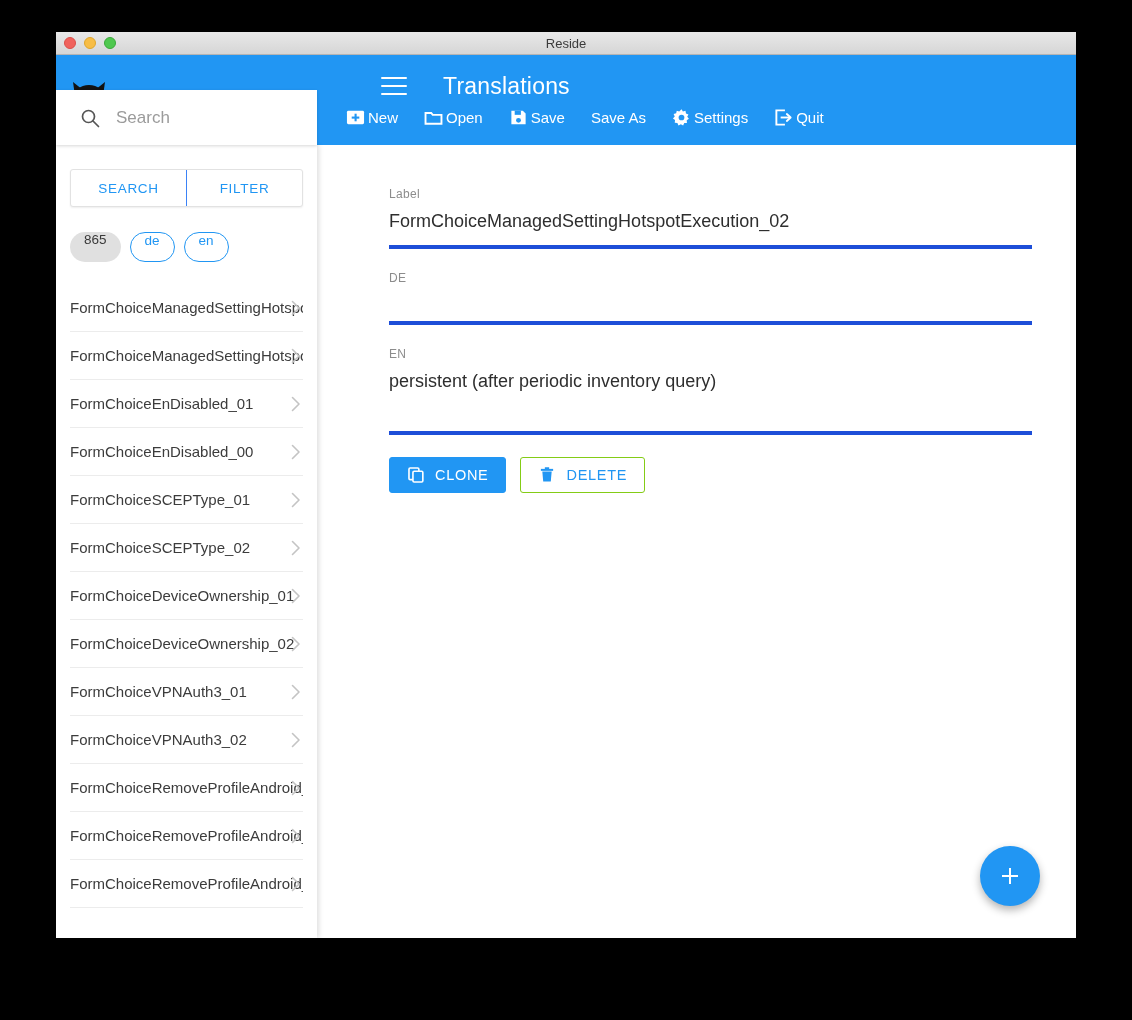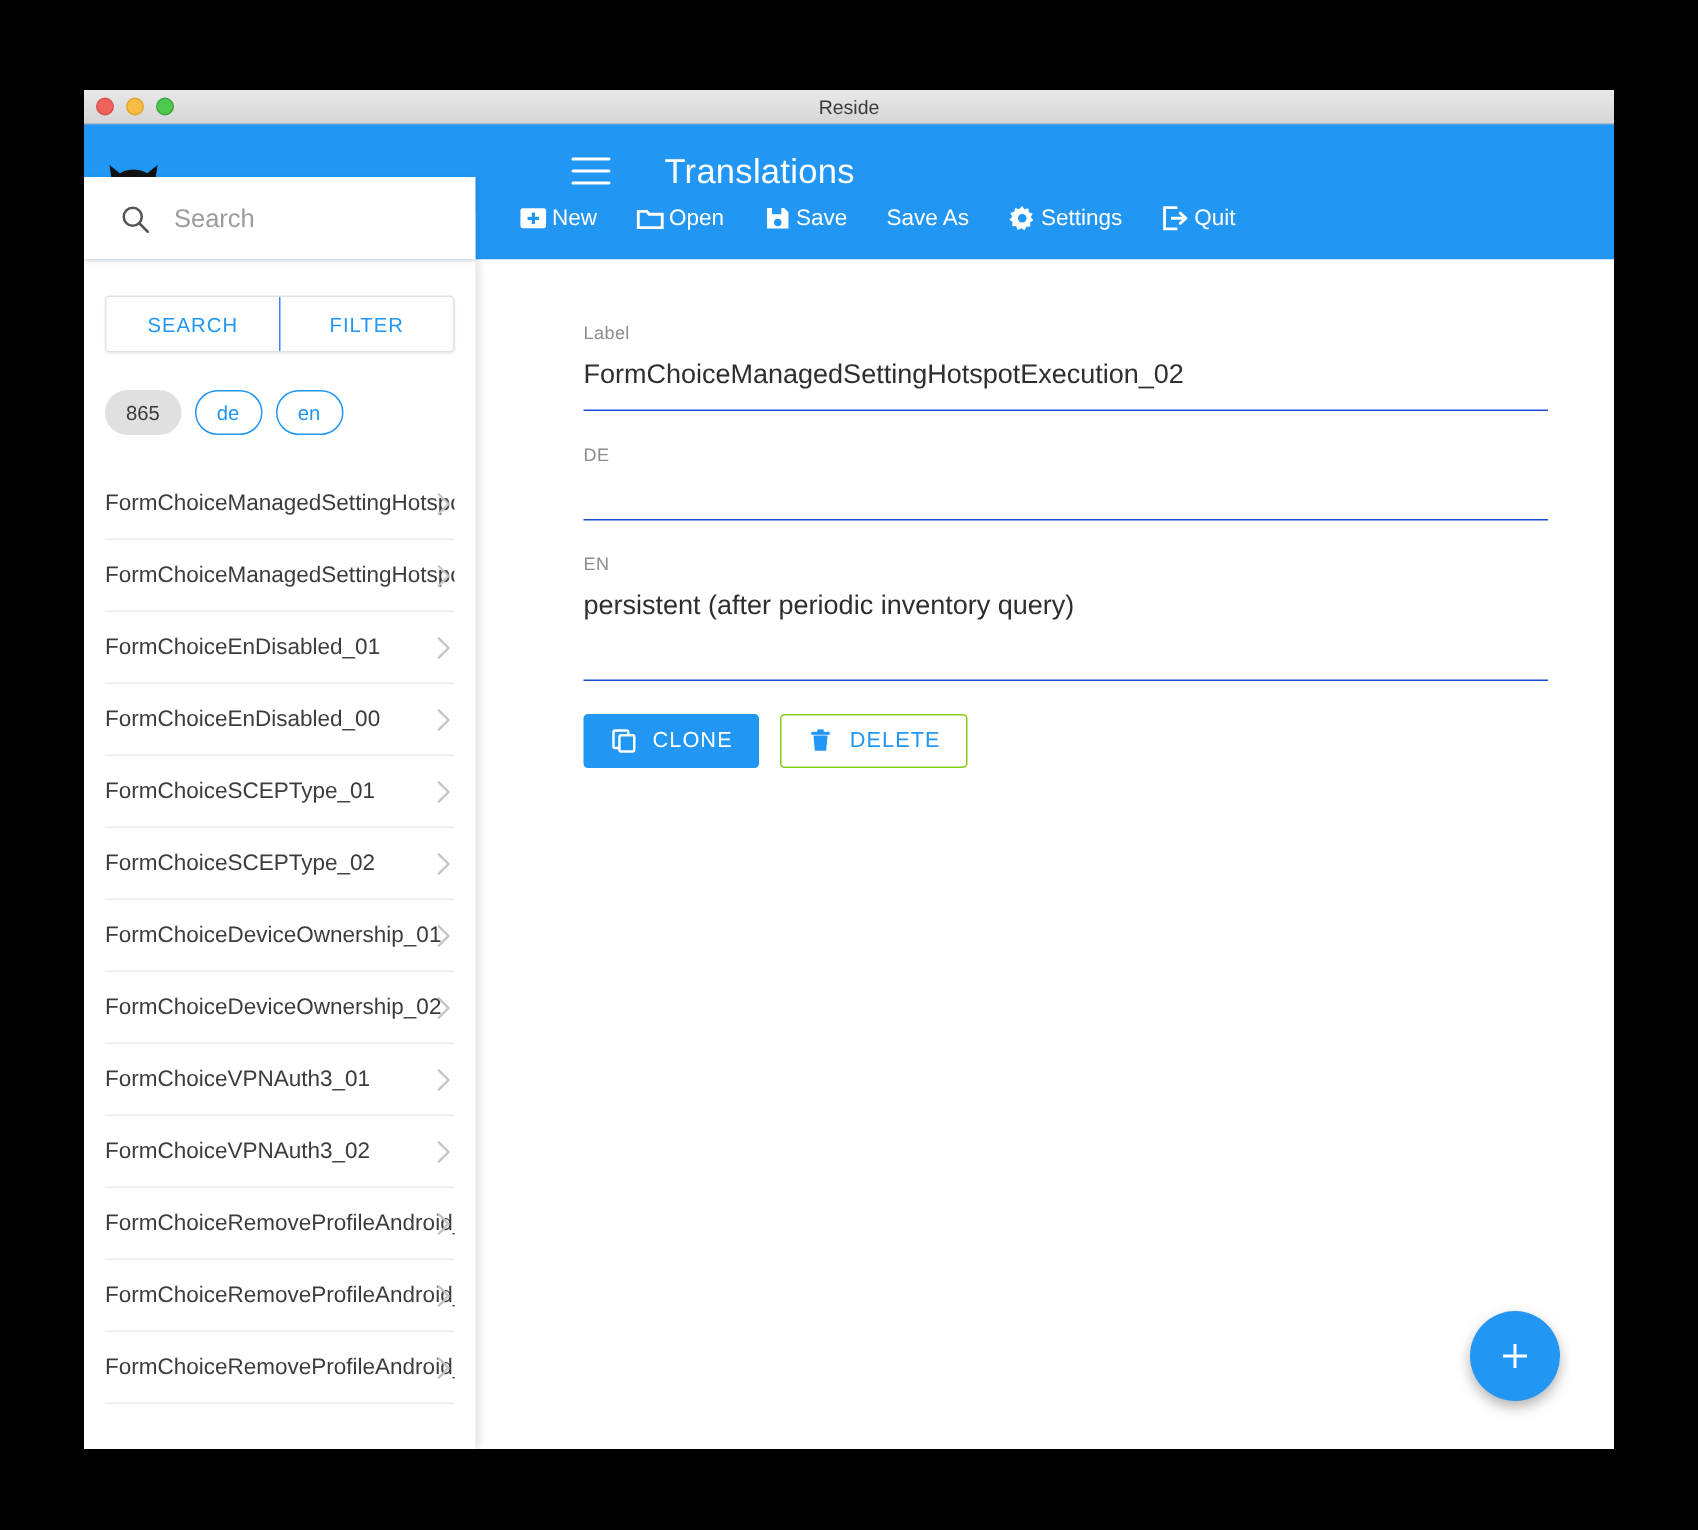--- a/index.html
+++ b/index.html
@@ -10,21 +10,20 @@
     overflow: hidden;
   }
 
   #app-window {
     position: absolute;
     left: 56px; top: 32px;
     width: 1020px; height: 906px;
     background: #fff;
     overflow: hidden;
     box-shadow: 0 6px 24px rgba(0,0,0,0.45);
-    margin-top: 28px;
   }
 
   
   .titlebar {
     height: 23px;
     background: linear-gradient(to bottom, #e8e8e8 0%, #d6d6d6 100%);
     border-bottom: 1px solid #b4b4b4;
     position: relative;
     display: flex; align-items: center;
   }
@@ -122,21 +121,21 @@
   }
   .seg-btn {
     flex: 1; display: flex; align-items: center; justify-content: center;
     color: #2196f3; font-size: 13.5px; letter-spacing: .7px; cursor: pointer;
   }
   .seg-btn + .seg-btn { border-left: 1px solid #3b82f6; }
 
   .chips { display: flex; align-items: center; gap: 9px; padding: 25px 0 0 14px; }
   .chip {
     height: 30px; min-width: 44px; padding: 0 14px; border-radius: 15px;
-    display: flex; align-items: center; justify-content: center;
+    display: flex; justify-content: center;
     font-size: 13.5px; cursor: pointer;
   }
   .chip.count { background: #e0e0e0; color: #3a3a3a; }
   .chip.lang { border: 1px solid #2196f3; color: #2196f3; background: #fff; }
 
   .list { margin-top: 22px; }
   .list-item {
     height: 48px; margin: 0 14px; position: relative;
     border-bottom: 1px solid #ececec;
     display: flex; align-items: center;
@@ -149,21 +148,21 @@
   .li-chevron {
     position: absolute; right: 2px; top: 50%; margin-top: -8px;
     width: 10px; height: 16px;
   }
 
   
   .detail {
     position: absolute; left: 261px; top: 0; right: 0; bottom: 0;
     background: #fff; padding: 42px 44px 0 72px;
   }
-  .field { border-bottom: 1px solid #1d4ed8; padding-bottom: 10px; }
+  .field { border-bottom: 4px solid #1d4ed8; padding-bottom: 10px; }
   .field + .field { margin-top: 22px; }
   .field-key { font-size: 12px; color: #8c8c8c; letter-spacing: .3px; }
   .field-val {
     font-size: 18px; color: #2e2e2e; margin-top: 10px; min-height: 24px;
   }
   .field.tall { padding-bottom: 36px; }
 
   .actions { display: flex; gap: 14px; margin-top: 22px; }
   .btn {
     height: 36px; display: flex; align-items: center; gap: 10px;

